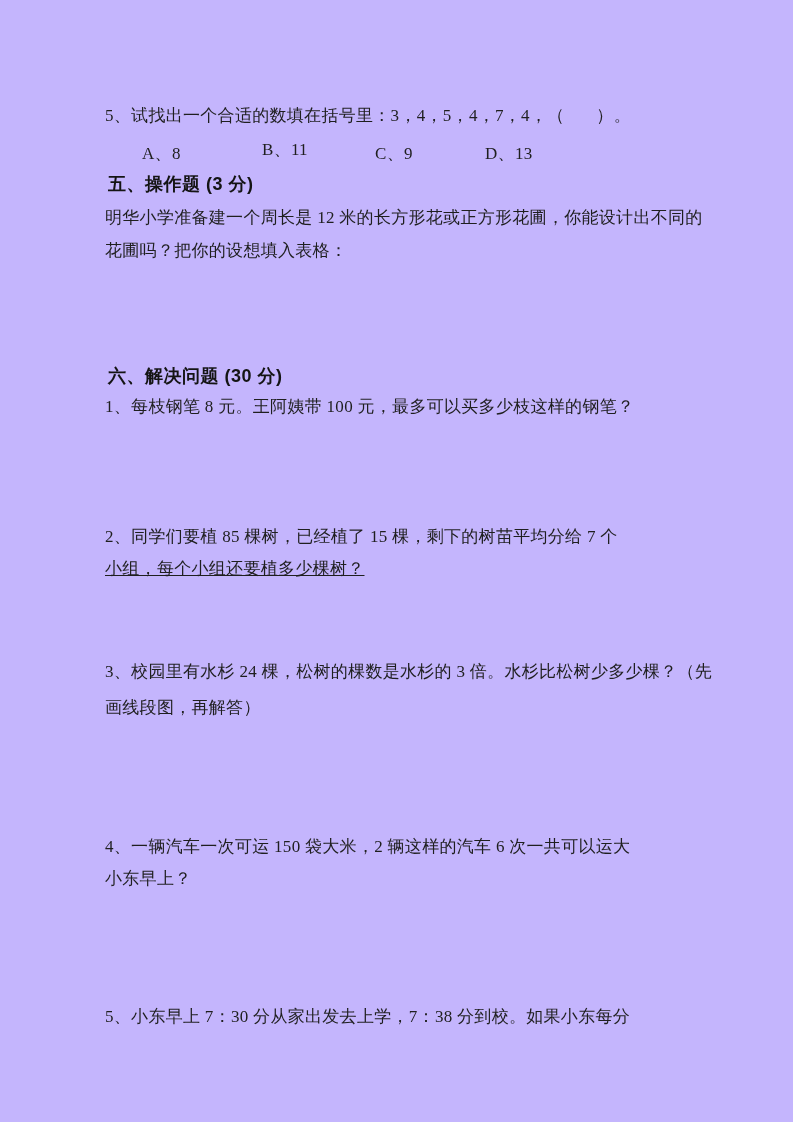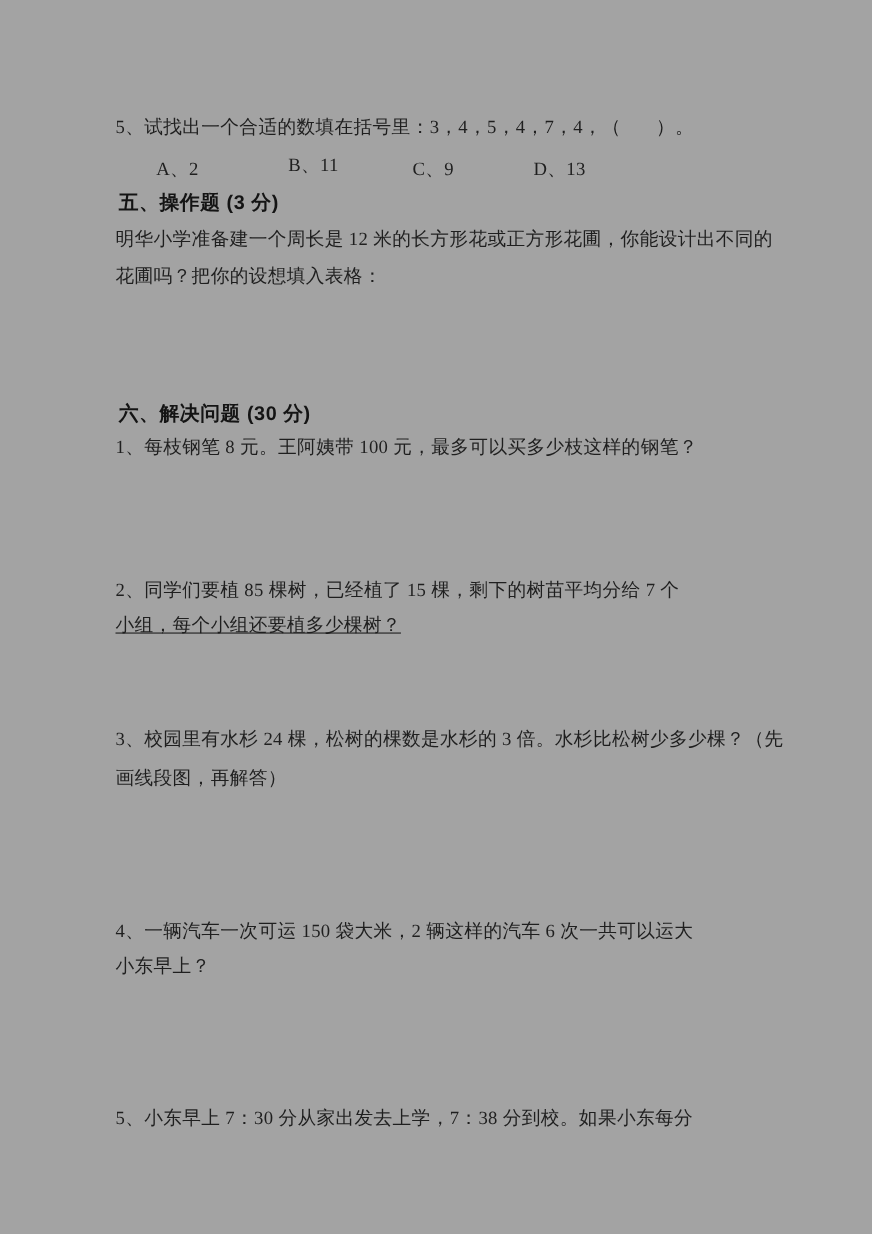--- a/index.html
+++ b/index.html
@@ -4,21 +4,21 @@
 <style>
   html, body {
     margin: 0;
     padding: 0;
     background: #ffffff;
   }
   .page {
     position: relative;
     width: 793px;
     height: 1122px;
-    background: #a3a3a3;
+    background: #c4b5fd;
     color: #1f1f1f;
     font-family: "Liberation Serif", "DejaVu Serif", serif;
     font-size: 17px;
     overflow: hidden;
   }
   .line {
     position: absolute;
     white-space: pre;
     line-height: 24px;
     letter-spacing: 0.3px;
@@ -58,21 +58,21 @@
   td.blank-cell-2 { width: 127px; }
   td.blank-cell-3 { width: 131px; }
 </style>
 </head>
 <body>
 
 <div class="page">
 
   <div class="line" style="left:105px; top:104px;">5、试找出一个合适的数填在括号里：3，4，5，4，7，4，（       ）。</div>
 
-  <div class="option" style="left:142px; top:142px;">A、2</div>
+  <div class="option" style="left:142px; top:142px;">A、8</div>
   <div class="option" style="left:262px; top:138px;">B、11</div>
   <div class="option" style="left:375px; top:142px;">C、9</div>
   <div class="option" style="left:485px; top:142px;">D、13</div>
 
   <div class="section-title" style="left:108px; top:172px;">五、操作题 (3 分)</div>
 
   <div class="line" style="left:105px; top:206px;">明华小学准备建一个周长是 12 米的长方形花或正方形花圃，你能设计出不同的</div>
   <div class="line" style="left:105px; top:239px;">花圃吗？把你的设想填入表格：</div>
 
 

